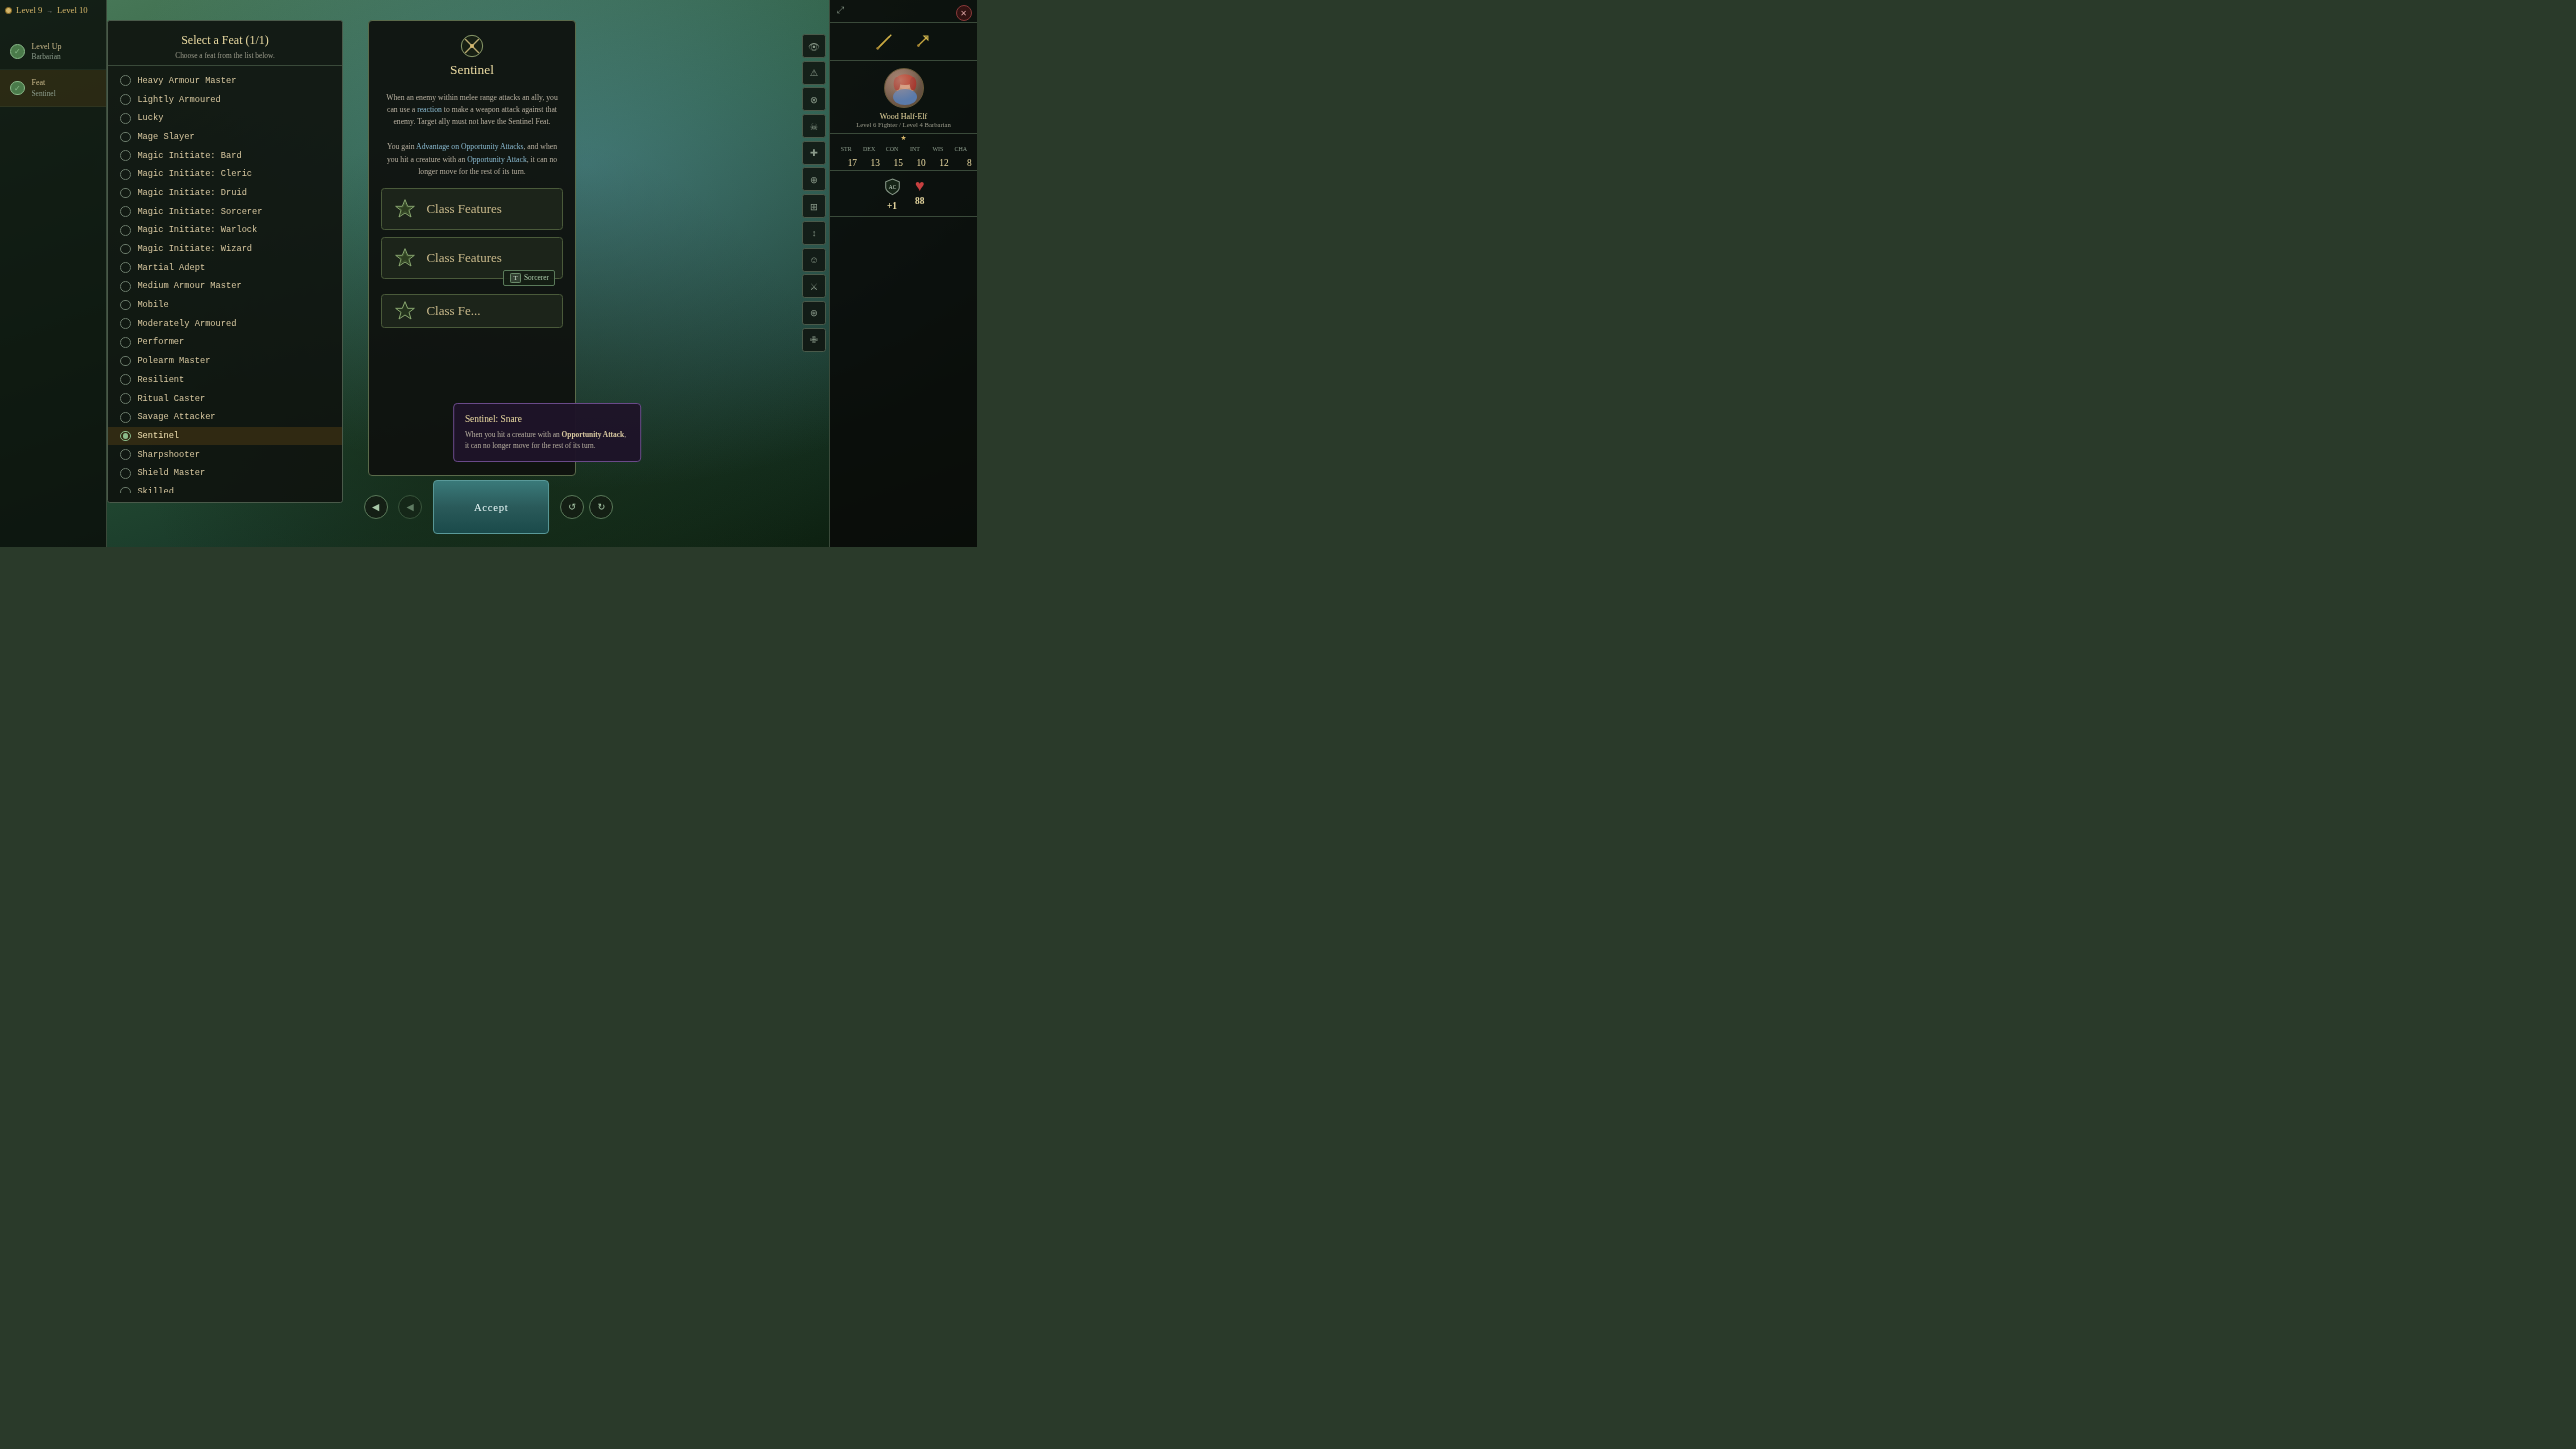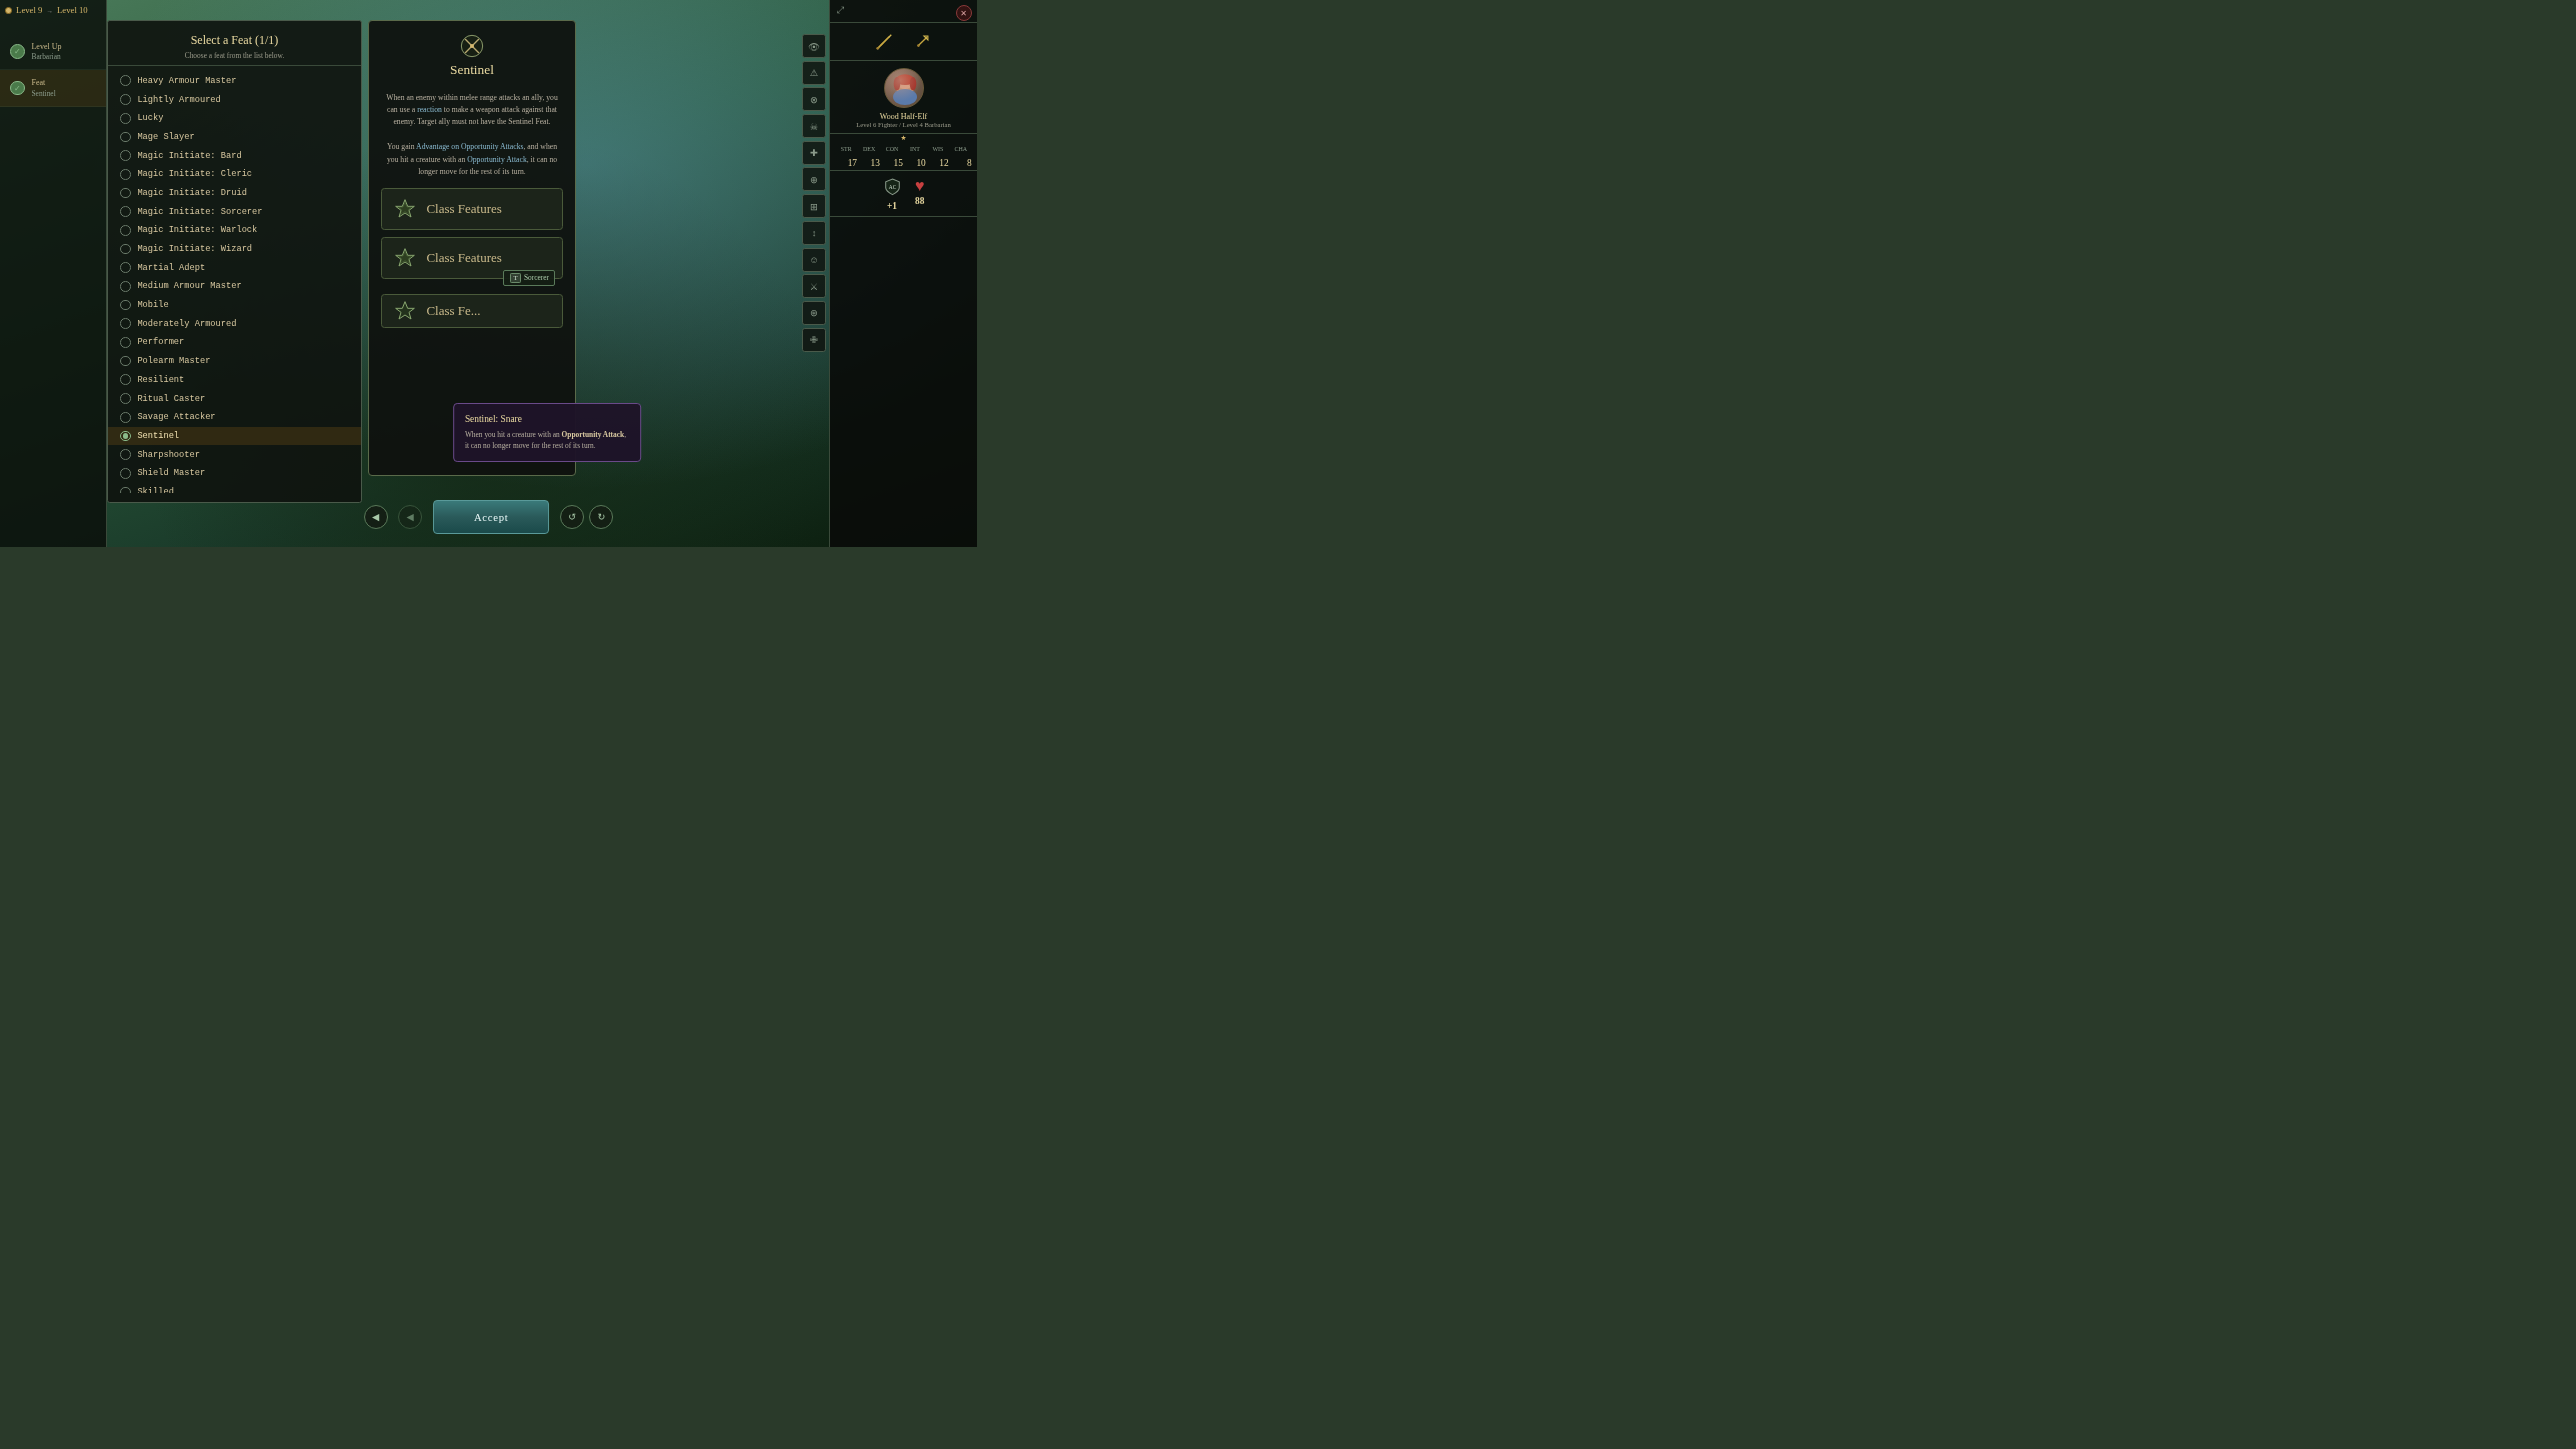--- a/index.html
+++ b/index.html
@@ -94,21 +94,21 @@
     .step-sublabel {
       color: #8a9a8a;
       font-size: 7.4px;
     }
 
     
     .feat-panel {
       position: absolute;
       top: 20px;
       left: 107px;
-      width: 255px;
+      width: 236px;
       height: 483px;
       background: rgba(15,20,15,0.92);
       border: 0.7px solid #4a5a4a;
       border-radius: 2.7px;
       z-index: 5;
       overflow: hidden;
     }
     .feat-panel-header {
       padding: 12px 13.4px 5.4px;
       border-bottom: 0.7px solid #3a4a3a;
@@ -449,21 +449,21 @@
       border: 1.3px solid #5a7a5a;
       color: #a8c8a8;
       font-size: 9.4px;
       display: flex; align-items: center; justify-content: center;
       cursor: pointer;
     }
     .accept-btn {
       background: linear-gradient(180deg, #3a7a7a 0%, #2a5a5a 50%, #1a4a4a 100%);
       border: 1.3px solid #5a9a9a;
       border-radius: 4px;
-      padding: 10px 40px;
+      padding: 20px 40px;
       color: #e8f8f8;
       font-size: 10.7px;
       font-family: 'Georgia', serif;
       cursor: pointer;
       letter-spacing: 0.7px;
     }
     .undo-btns {
       display: flex;
       gap: 5.4px;
     }

